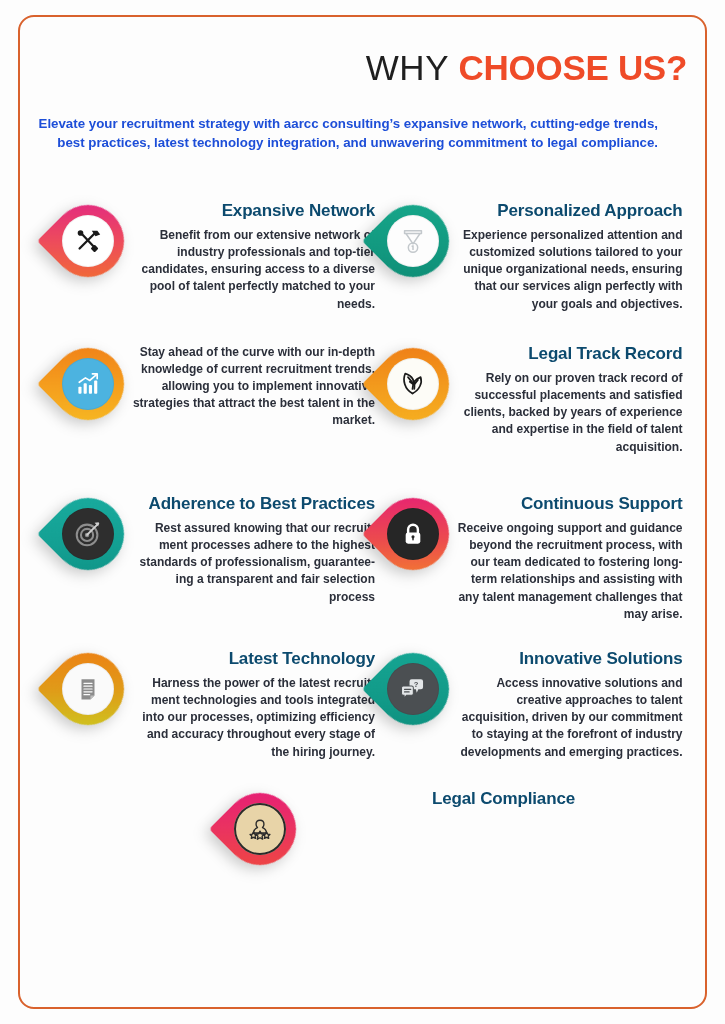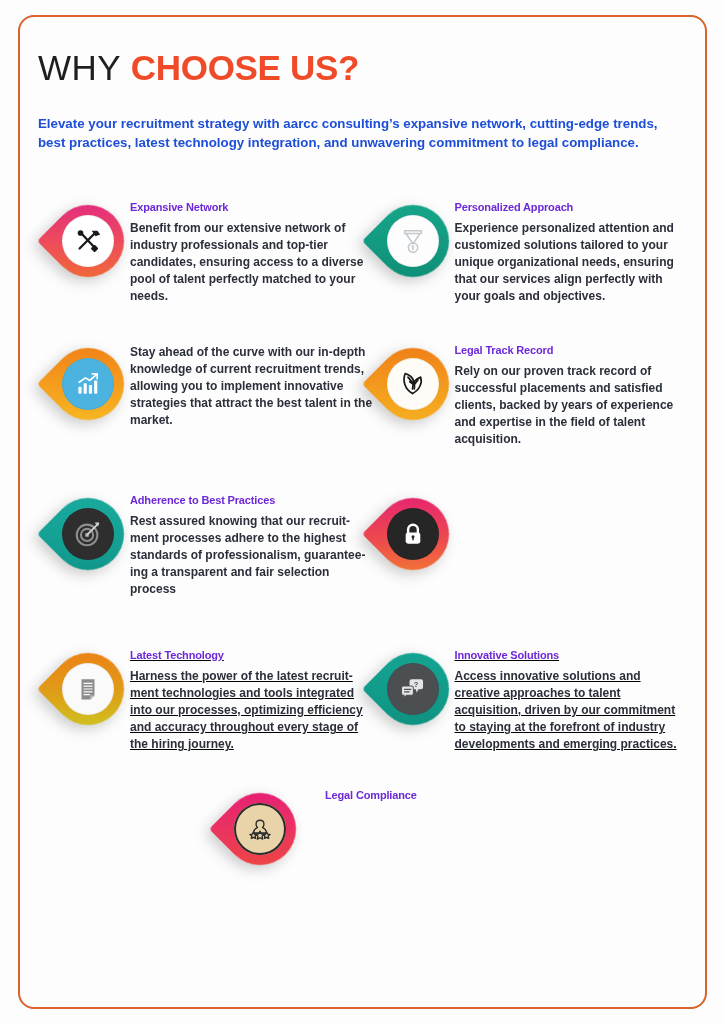--- a/index.html
+++ b/index.html
@@ -11,20 +11,21 @@
     font-family: "Liberation Sans", sans-serif;
     overflow: hidden;
   }
 
   .page {
     position: relative;
     width: 725px;
     height: 1024px;
     background: #fdfdfd;
     padding: 18px;
+    text-align: right;
   }
 
   .frame {
     position: absolute;
     left: 18px;
     top: 15px;
     right: 18px;
     bottom: 15px;
     border: 2.5px solid #d9622d;
     border-radius: 16px;
@@ -124,44 +125,44 @@
     box-shadow: inset 0 0 0 1px rgba(0,0,0,0.05);
   }
   .disc svg { display: block; }
 
   
   .txt {
     padding-top: 8px;
   }
 
   .feat-title {
-    font-size: 11px;
+    font-size: 17px;
     font-weight: 800;
-    color: #6d28d9;
+    color: #0c4a6e;
     line-height: 1.2;
     margin-bottom: 6px;
     letter-spacing: -0.15px;
   }
 
   .feat-desc {
     font-size: 12px;
     line-height: 1.43;
     color: #2b2f3a;
     font-weight: 600;
   }
 
   
   .col-left .txt  { width: 245px; }
   .col-right .txt { width: 228px; }
 
   
   .row.r1 { height: 143px; }
   .row.r2 { height: 150px; }
   .row.r3 { height: 155px; }
-  .row.r4 { height: 140px; text-decoration: underline; }
+  .row.r4 { height: 140px; }
   .row.r5 { height: 120px; }
 
   .row.r5 { padding-left: 172px; }
   .row.r5 .cell { width: 100%; }
   .row.r5 .txt { width: 250px; margin-left: 23px; }
 </style>
 </head>
 <body>
 
 <div class="page">
@@ -301,20 +302,24 @@
             <div class="badge-wrap">
               <div class="teardrop" style="background:linear-gradient(135deg,#e5197b 0%,#ec4a4e 55%,#f4832b 100%);"></div>
               <div class="disc" style="background:#262626;">
                 <svg width="26" height="26" viewBox="0 0 32 32">
                   <path d="M10 14 v-3.5 a6 6 0 0 1 12 0 V14" stroke="#ffffff" stroke-width="3" fill="none" stroke-linecap="round"></path>
                   <rect x="7" y="14" width="18" height="14" rx="3" fill="#ffffff"></rect>
                   <circle cx="16" cy="19.5" r="1.9" fill="#262626"></circle>
                   <rect x="15.1" y="20" width="1.8" height="4" rx="0.8" fill="#262626"></rect>
                 </svg>
               </div>
+            </div>
+            <div class="txt">
+              <div class="feat-title">Continuous Support</div>
+              <div class="feat-desc">Receive ongoing support and guidance beyond the recruitment process, with our team dedicated to fostering long-term relationships and assisting with any talent management challenges that may arise.</div>
             </div>
           </div>
         </div>
       </div>
 
       <div class="row r4">
         <div class="cell col-left">
           <div class="cell-inner">
             <div class="badge-wrap">
               <div class="teardrop" style="background:linear-gradient(135deg,#f07a14 0%,#e09a18 50%,#c9cf21 100%);"></div>

